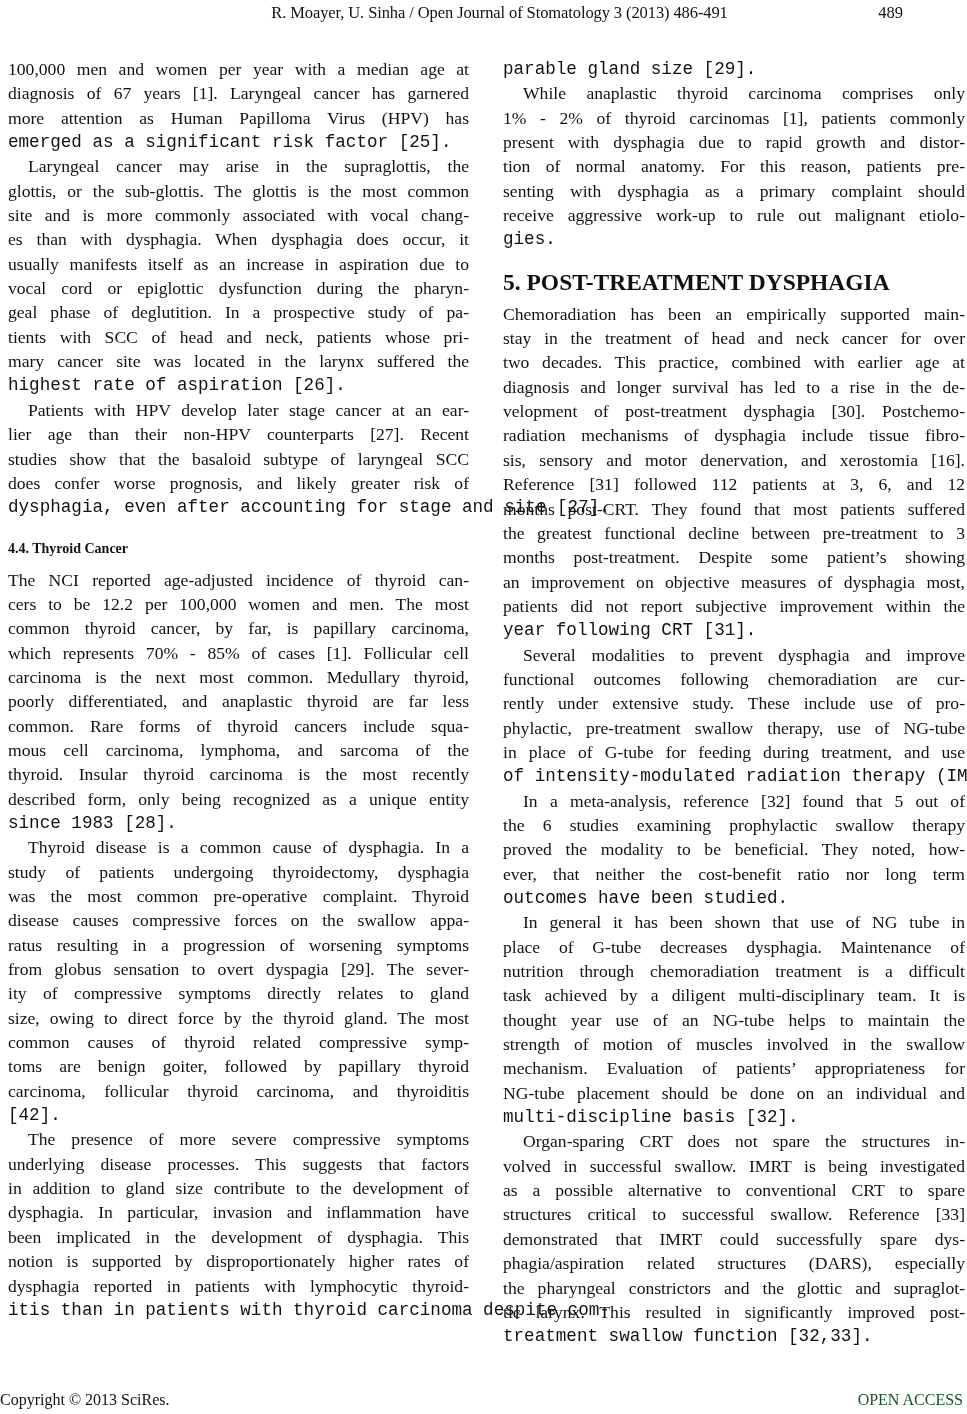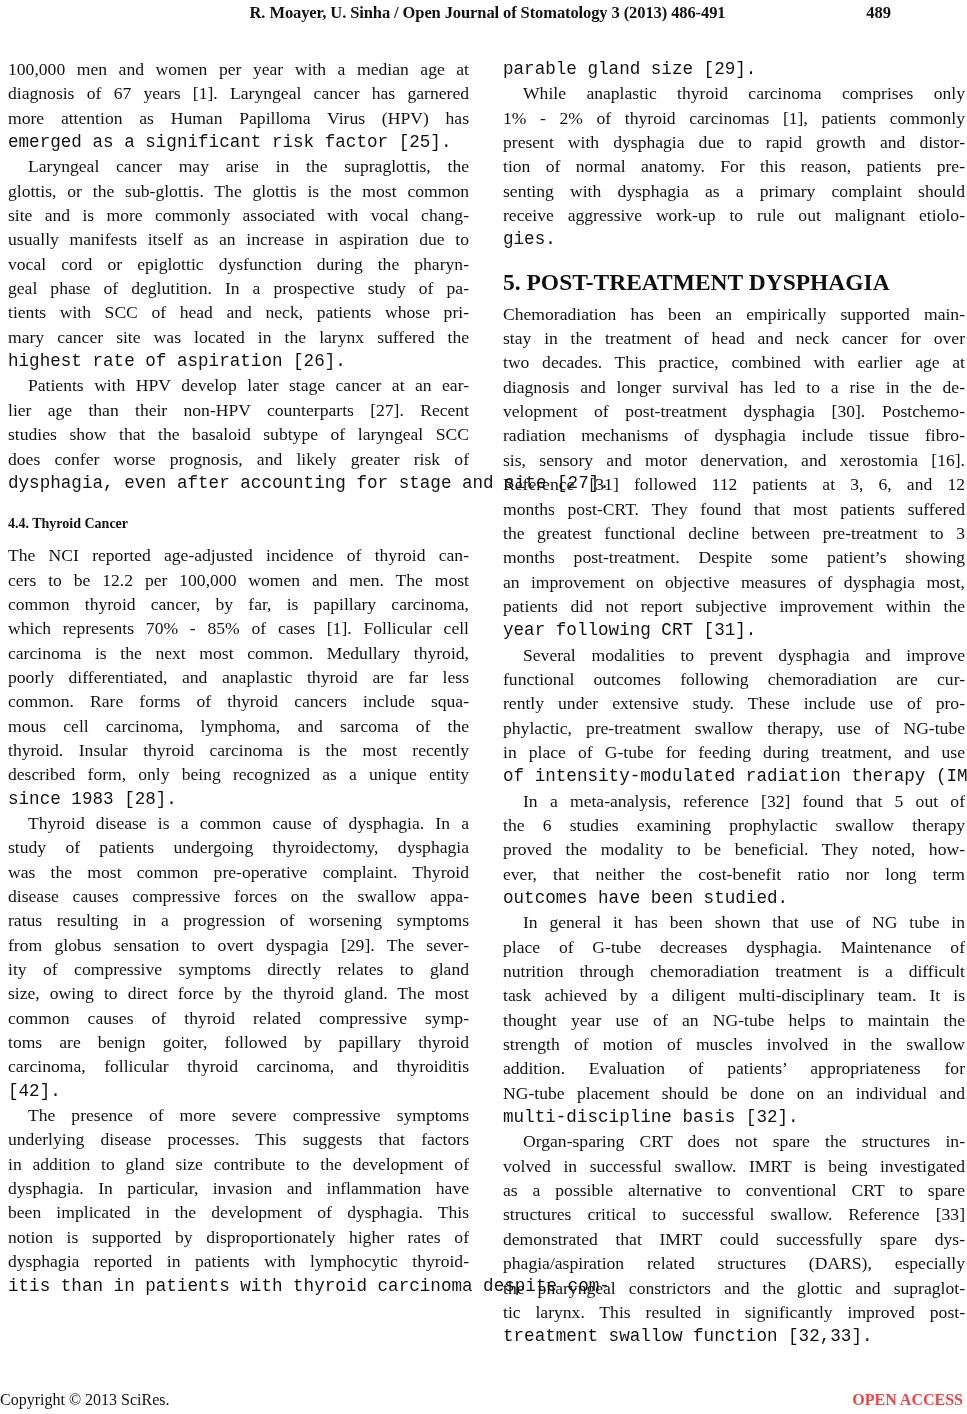--- a/index.html
+++ b/index.html
@@ -1,52 +1,53 @@
 <!DOCTYPE html>
 <html><head>
 <meta charset="utf-8">
 <style>
   html, body { margin:0; padding:0; background:#ffffff; }
   body { width:967px; height:1414px; position:relative; overflow:hidden;
          font-family:"Liberation Serif", "DejaVu Serif", serif; color:#111111; }
-  .running-header { position:absolute; top:2px; left:4px; width:893px; height:24px; font-size:16.5px;font-weight:bold; }
+  .running-header { position:absolute; top:2px; left:16px; width:893px; height:24px; font-size:16.5px; }
   .running-header .title { position:absolute; left:0; width:967px; text-align:center; top:1px; letter-spacing:-0.1px; }
   .running-header .page-no { position:absolute; right:6px; top:1px; }
   .col { position:absolute; top:57px; }
   .col.left { left:8px; width:461px; }
   .col.right { left:503px; width:462px; }
   .para .ln { display:block; height:24.35px; line-height:24.35px; font-size:17.6px;
               text-align:justify; text-align-last:justify; white-space:nowrap; }
   .para .ln.last { text-align-last:left;font-family:Liberation Mono, monospace; }
   .para .ln.indent { padding-left:20px; }
   .para .ln.jw { white-space:normal; overflow:hidden; }
   h2.sub { margin:0; font-size:14px; font-weight:bold; height:30px; line-height:30px; }
   h1.sec { margin:0; font-size:23.5px; font-weight:bold; height:36px; line-height:36px; }
   .footer-left { position:absolute; left:0; top:1391px; font-size:16px; }
-  .footer-right { position:absolute; right:4px; top:1391px; font-size:16px; font-weight:bold; color:#ef4444; }
+  .footer-right { position:absolute; right:4px; top:1391px; font-size:16px; font-weight:normal; color:#14532d; }
 </style>
 </head>
 <body>
 
 <div class="running-header">
   <span class="title">R. Moayer, U. Sinha / Open Journal of Stomatology 3 (2013) 486-491</span>
   <span class="page-no">489</span>
 </div>
 
 <div class="col left">
   <div class="para">
       <span class="ln jw">100,000 men and women per year with a median age at</span>
       <span class="ln jw">diagnosis of 67 years [1]. Laryngeal cancer has garnered</span>
       <span class="ln jw">more attention as Human Papilloma Virus (HPV) has</span>
       <span class="ln last">emerged as a significant risk factor [25].</span>
     </div>
   <div class="para">
       <span class="ln indent jw">Laryngeal cancer may arise in the supraglottis, the</span>
       <span class="ln jw">glottis, or the sub-glottis. The glottis is the most common</span>
       <span class="ln jw">site and is more commonly associated with vocal chang-</span>
+      <span class="ln jw">es than with dysphagia. When dysphagia does occur, it</span>
       <span class="ln jw">usually manifests itself as an increase in aspiration due to</span>
       <span class="ln jw">vocal cord or epiglottic dysfunction during the pharyn-</span>
       <span class="ln jw">geal phase of deglutition. In a prospective study of pa-</span>
       <span class="ln jw">tients with SCC of head and neck, patients whose pri-</span>
       <span class="ln jw">mary cancer site was located in the larynx suffered the</span>
       <span class="ln last">highest rate of aspiration [26].</span>
     </div>
   <div class="para">
       <span class="ln indent jw">Patients with HPV develop later stage cancer at an ear-</span>
       <span class="ln jw">lier age than their non-HPV counterparts [27]. Recent</span>
@@ -143,21 +144,21 @@
       <span class="ln jw">ever, that neither the cost-benefit ratio nor long term</span>
       <span class="ln last">outcomes have been studied.</span>
     </div>
   <div class="para">
       <span class="ln indent jw">In general it has been shown that use of NG tube in</span>
       <span class="ln jw">place of G-tube decreases dysphagia. Maintenance of</span>
       <span class="ln jw">nutrition through chemoradiation treatment is a difficult</span>
       <span class="ln jw">task achieved by a diligent multi-disciplinary team. It is</span>
       <span class="ln jw">thought year use of an NG-tube helps to maintain the</span>
       <span class="ln jw">strength of motion of muscles involved in the swallow</span>
-      <span class="ln jw">addition. Evaluation of patients’ appropriateness for</span>
+      <span class="ln jw">mechanism. Evaluation of patients’ appropriateness for</span>
       <span class="ln jw">NG-tube placement should be done on an individual and</span>
       <span class="ln last">multi-discipline basis [32].</span>
     </div>
   <div class="para">
       <span class="ln indent jw">Organ-sparing CRT does not spare the structures in-</span>
       <span class="ln jw">volved in successful swallow. IMRT is being investigated</span>
       <span class="ln jw">as a possible alternative to conventional CRT to spare</span>
       <span class="ln jw">structures critical to successful swallow. Reference [33]</span>
       <span class="ln jw">demonstrated that IMRT could successfully spare dys-</span>
       <span class="ln jw">phagia/aspiration related structures (DARS), especially</span>

